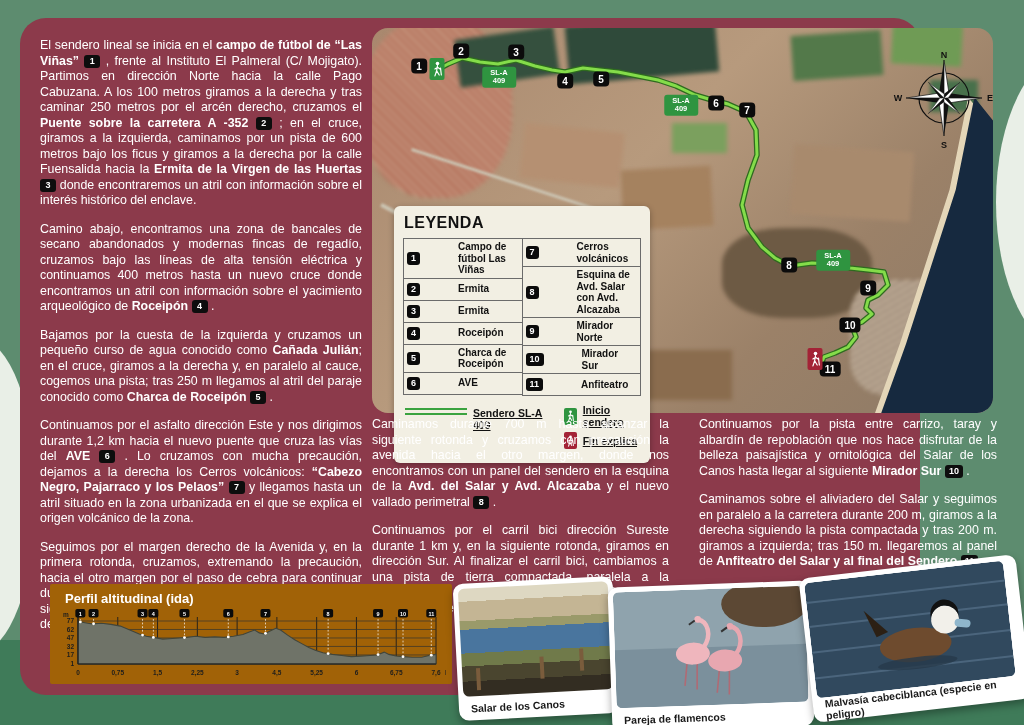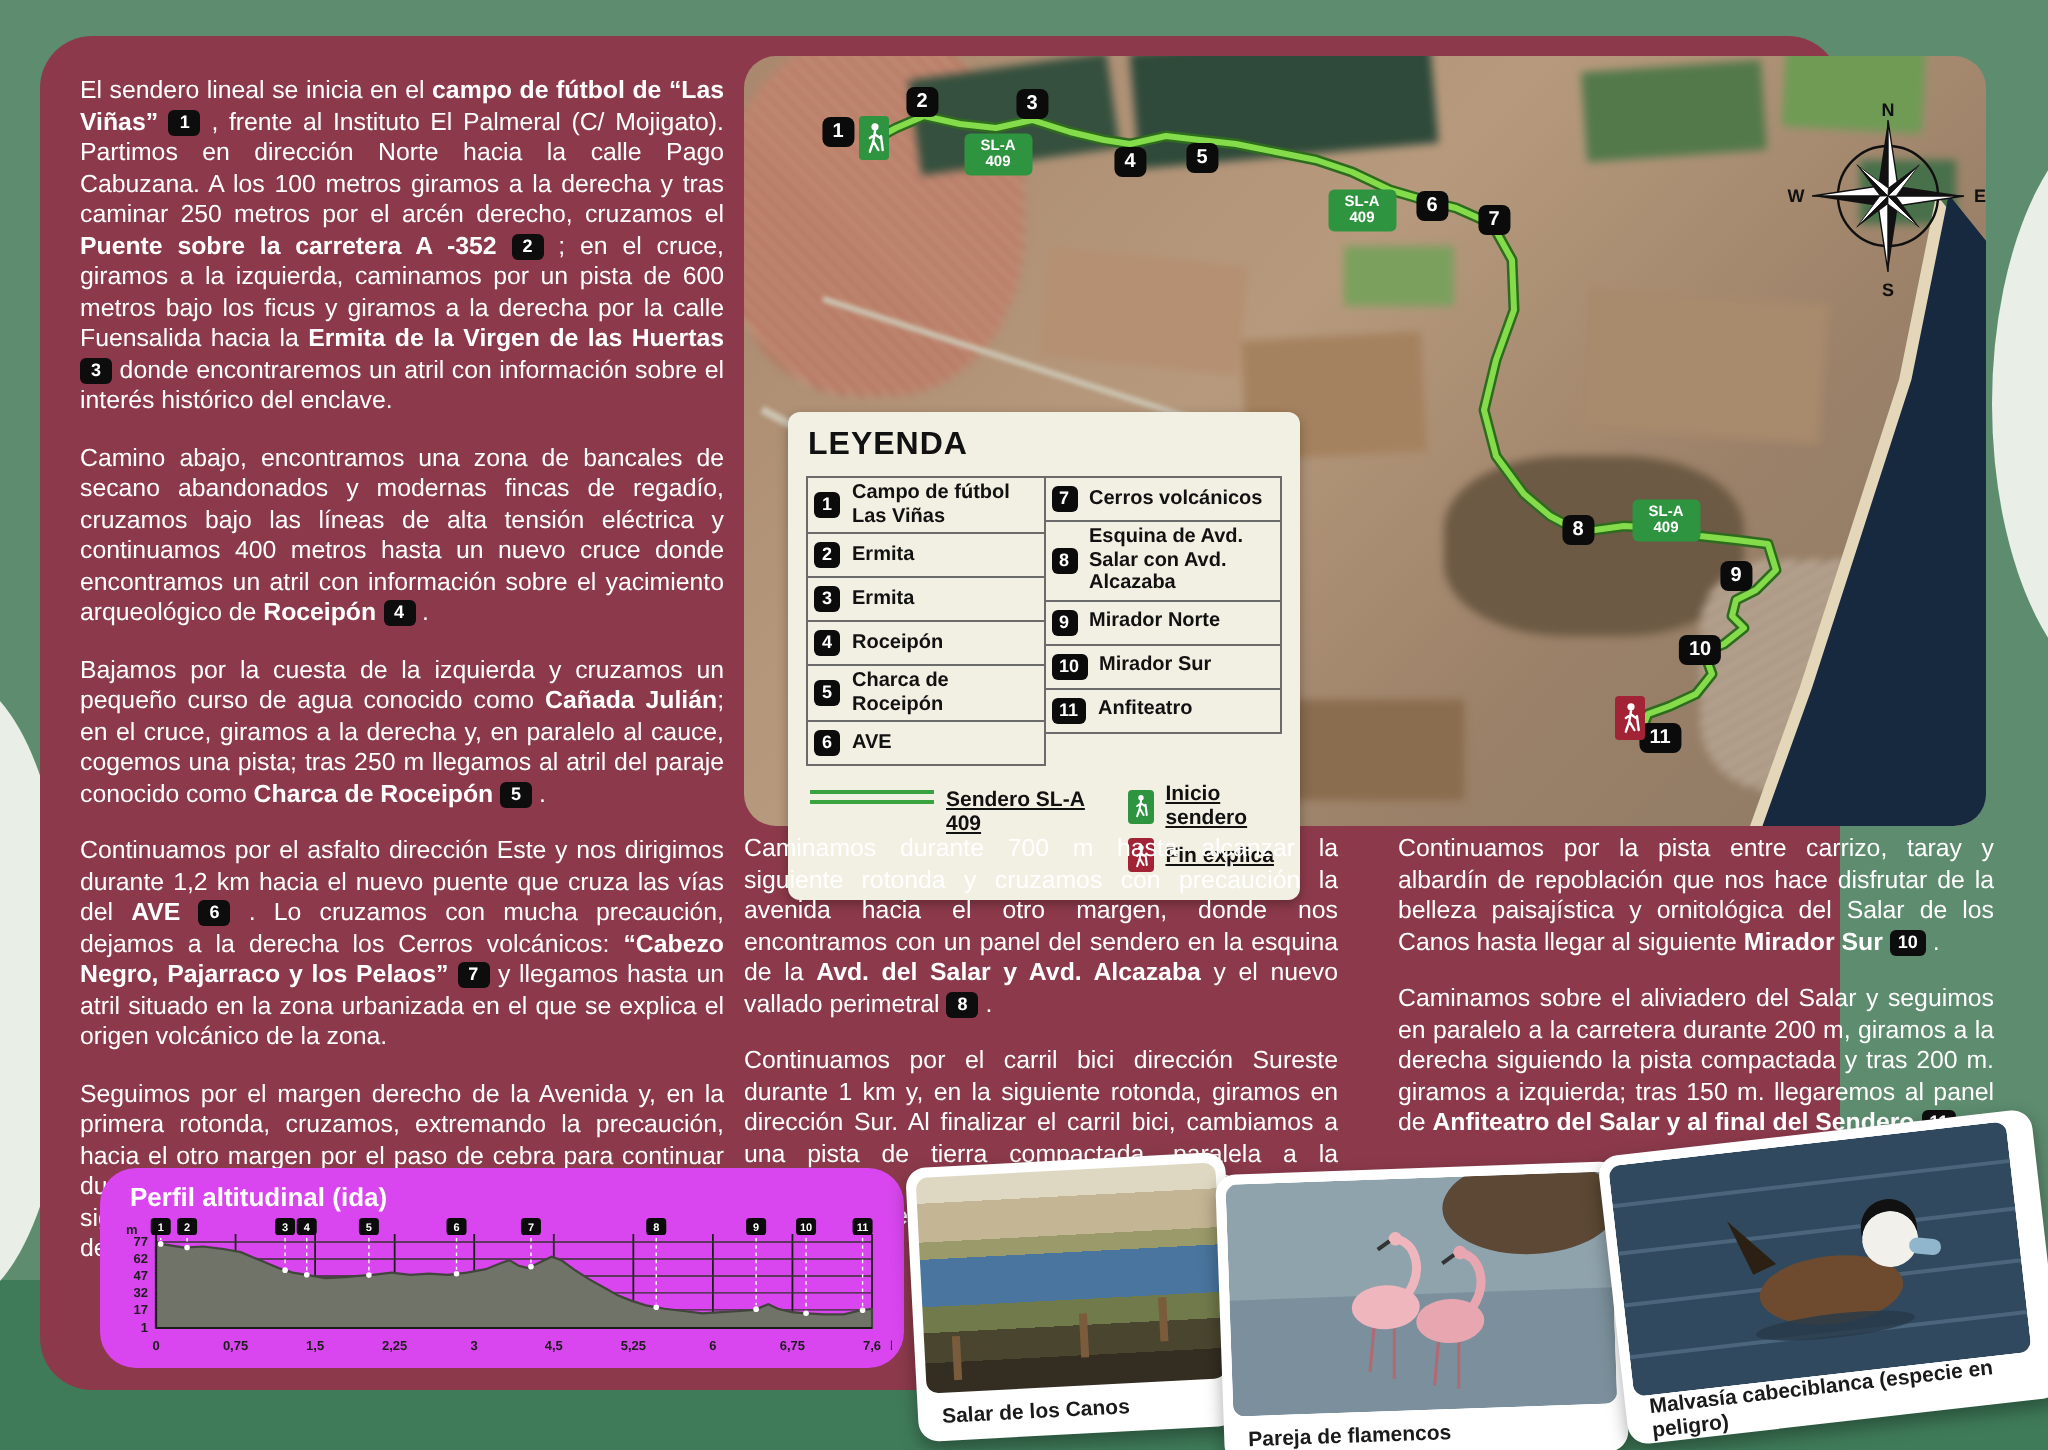--- a/index.html
+++ b/index.html
@@ -47,31 +47,31 @@
   .legend{position:absolute;left:374px;top:188px;width:238px;background:#f2efe3;border-radius:6px;
           padding:8px 9px 10px 9px;color:#111;box-shadow:0 2px 6px rgba(0,0,0,.3);}
   .legend h2{margin:0 0 6px 1px;font-size:16px;letter-spacing:.5px;}
   .legend-tables{display:flex;align-items:flex-start;}
   .ltable{border:1px solid #6b6b6b;flex:1;}
   .ltable + .ltable{margin-left:-1px;}
   .lrow{display:flex;align-items:center;border-top:1px solid #6b6b6b;padding:2px 3px;min-height:17px;}
   .lrow:first-child{border-top:none;}
   .lbadge{background:#0b0b0b;color:#fff;font-size:9px;font-weight:700;border-radius:3px;
           padding:1px 4px;line-height:11px;margin-right:6px;flex:none;}
-  .llabel{font-size:10px;font-weight:700;line-height:1.15;}
+  .llabel{font-size:10px;font-weight:700;line-height:1.15;margin-left:32px;}
   .legend-foot{display:flex;margin-top:8px;align-items:flex-start;}
   .trail-line{width:62px;margin:4px 6px 0 2px;border-top:2.5px solid #3aa33f;border-bottom:2.5px solid #3aa33f;height:3px;flex:none;}
   .foot-label{font-size:10.5px;font-weight:700;margin-top:3px;text-decoration:underline;}
   .foot-icons{margin-left:14px;}
   .foot-ic-row{display:flex;align-items:center;margin-bottom:4px;}
   .mini-flag{width:13px;height:17px;border-radius:2px;margin-right:6px;flex:none;
              display:flex;align-items:center;justify-content:center;}
 
   
-  .chart-panel{position:absolute;left:30px;top:566px;width:402px;height:100px;background:#d946ef;border-radius:18px;}
+  .chart-panel{position:absolute;left:30px;top:566px;width:402px;height:100px;background:#a16207;border-radius:2px;}
   .chart-title{color:#fff;font-weight:700;font-size:13px;margin:7px 0 0 15px;}
   .chart-panel svg{position:absolute;left:4px;top:24px;}
 
   
   .photo{position:absolute;background:#fff;border-radius:10px;padding:5px 5px 0 5px;
          box-shadow:0 4px 9px rgba(0,0,0,.35);}
   .photo .img{border-radius:6px;overflow:hidden;position:relative;}
   .photo .cap{height:24px;display:flex;align-items:center;font-size:10.5px;font-weight:700;color:#1a1a1a;padding:0 7px;}
   .photo1{left:456px;top:580px;transform:rotate(-3deg);}
   .photo2{left:610px;top:584px;transform:rotate(-2deg);}

